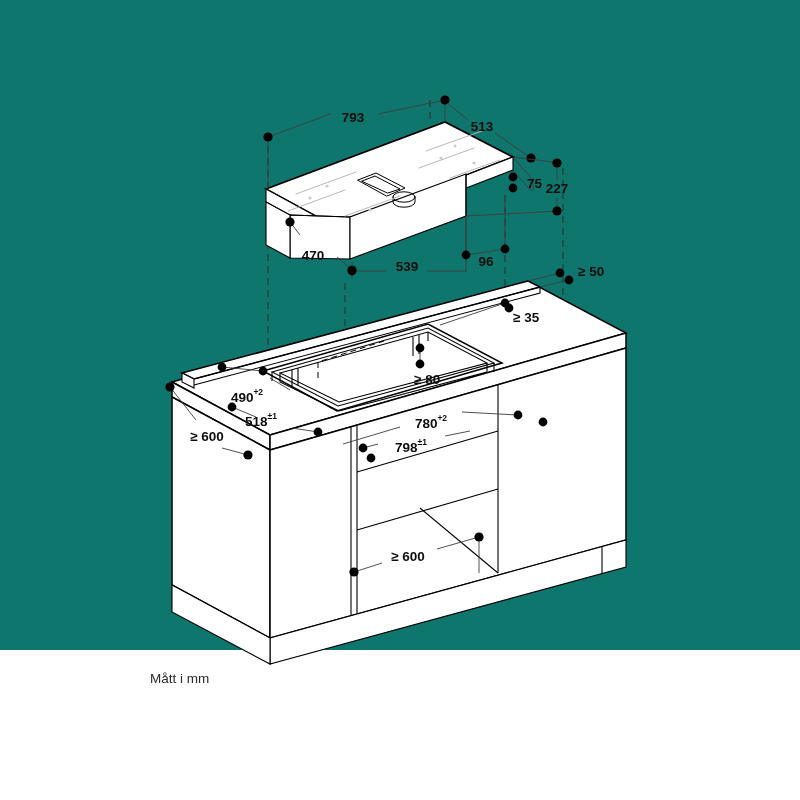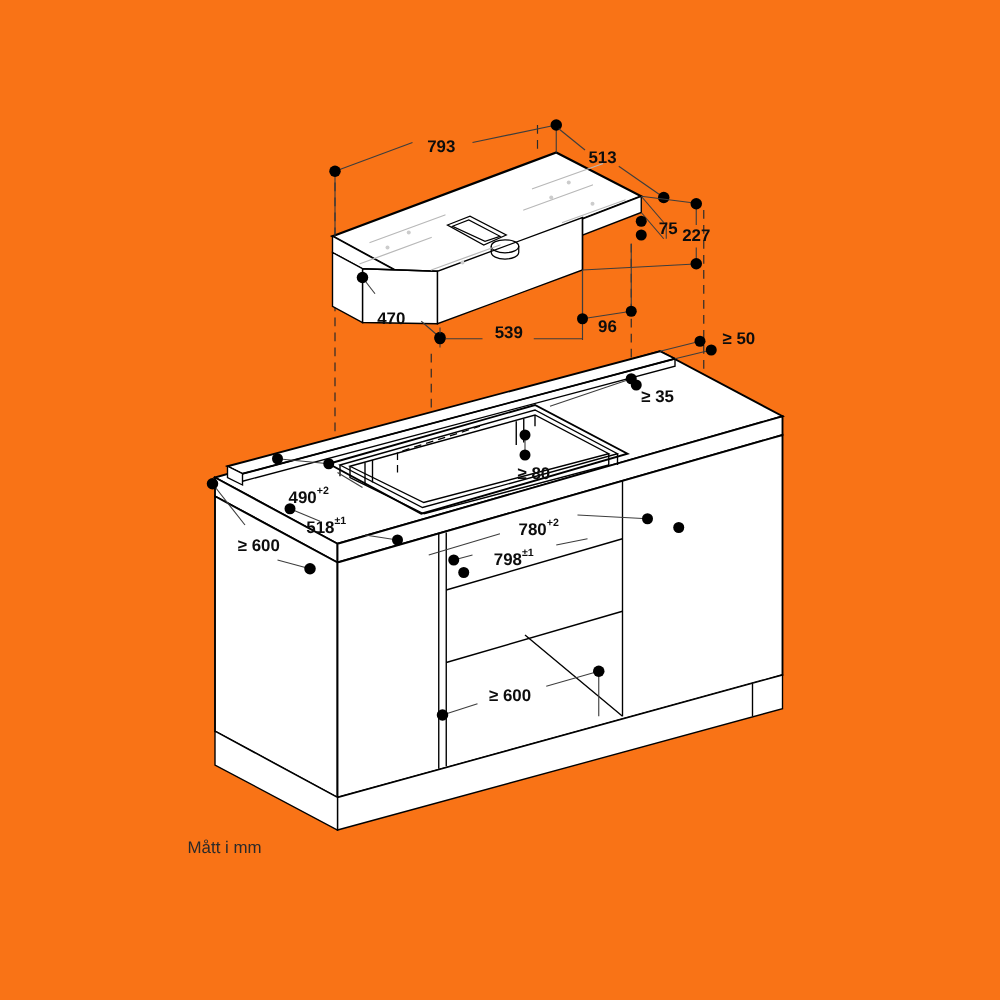--- a/index.html
+++ b/index.html
@@ -11,22 +11,22 @@
   body {
     width: 800px;
     height: 800px;
     font-family: "Liberation Sans", sans-serif;
     color: #1a1a1a;
     overflow: hidden;
   }
   #drawing-root {
     position: relative;
     width: 800px;
-    height: 800px;
-    background: #f97316;
+    height: 650px;
+    background: #0f766e;
   }
   svg#tech-drawing {
     display: block;
     width: 800px;
     height: 800px;
   }
   .obj-line-thin {
     fill: none;
     stroke: #000000;
     stroke-width: 1.1;

